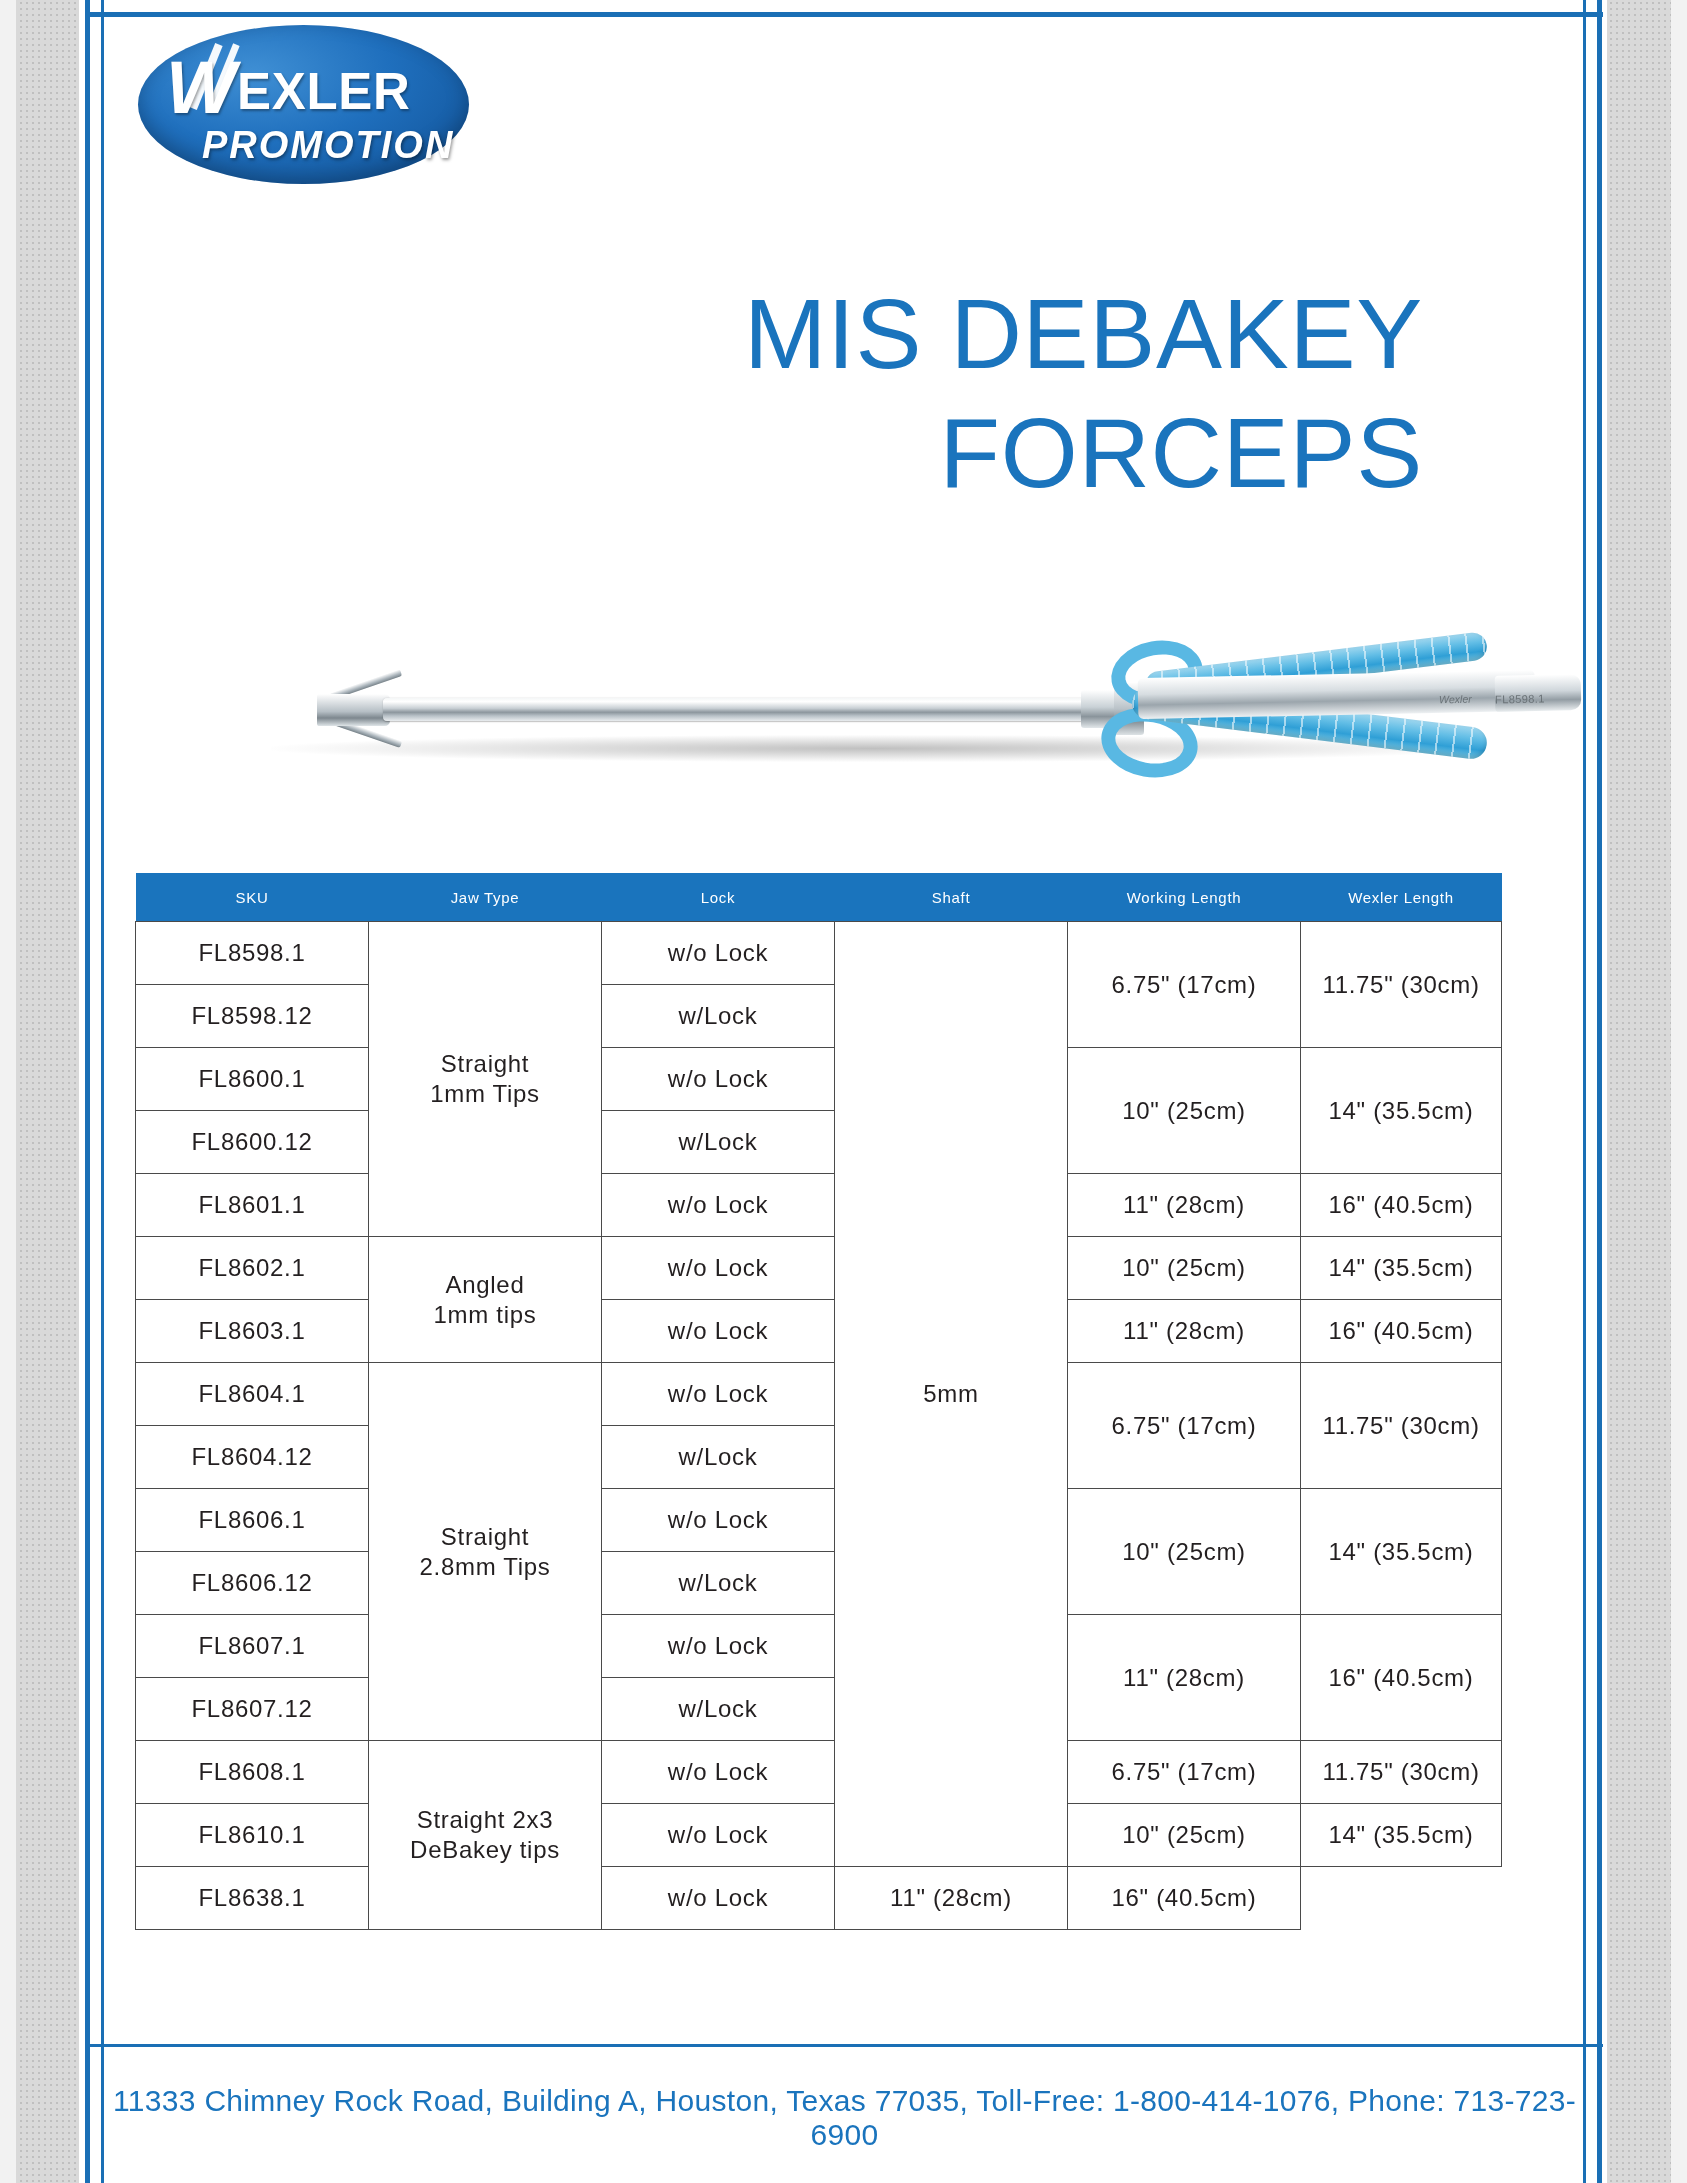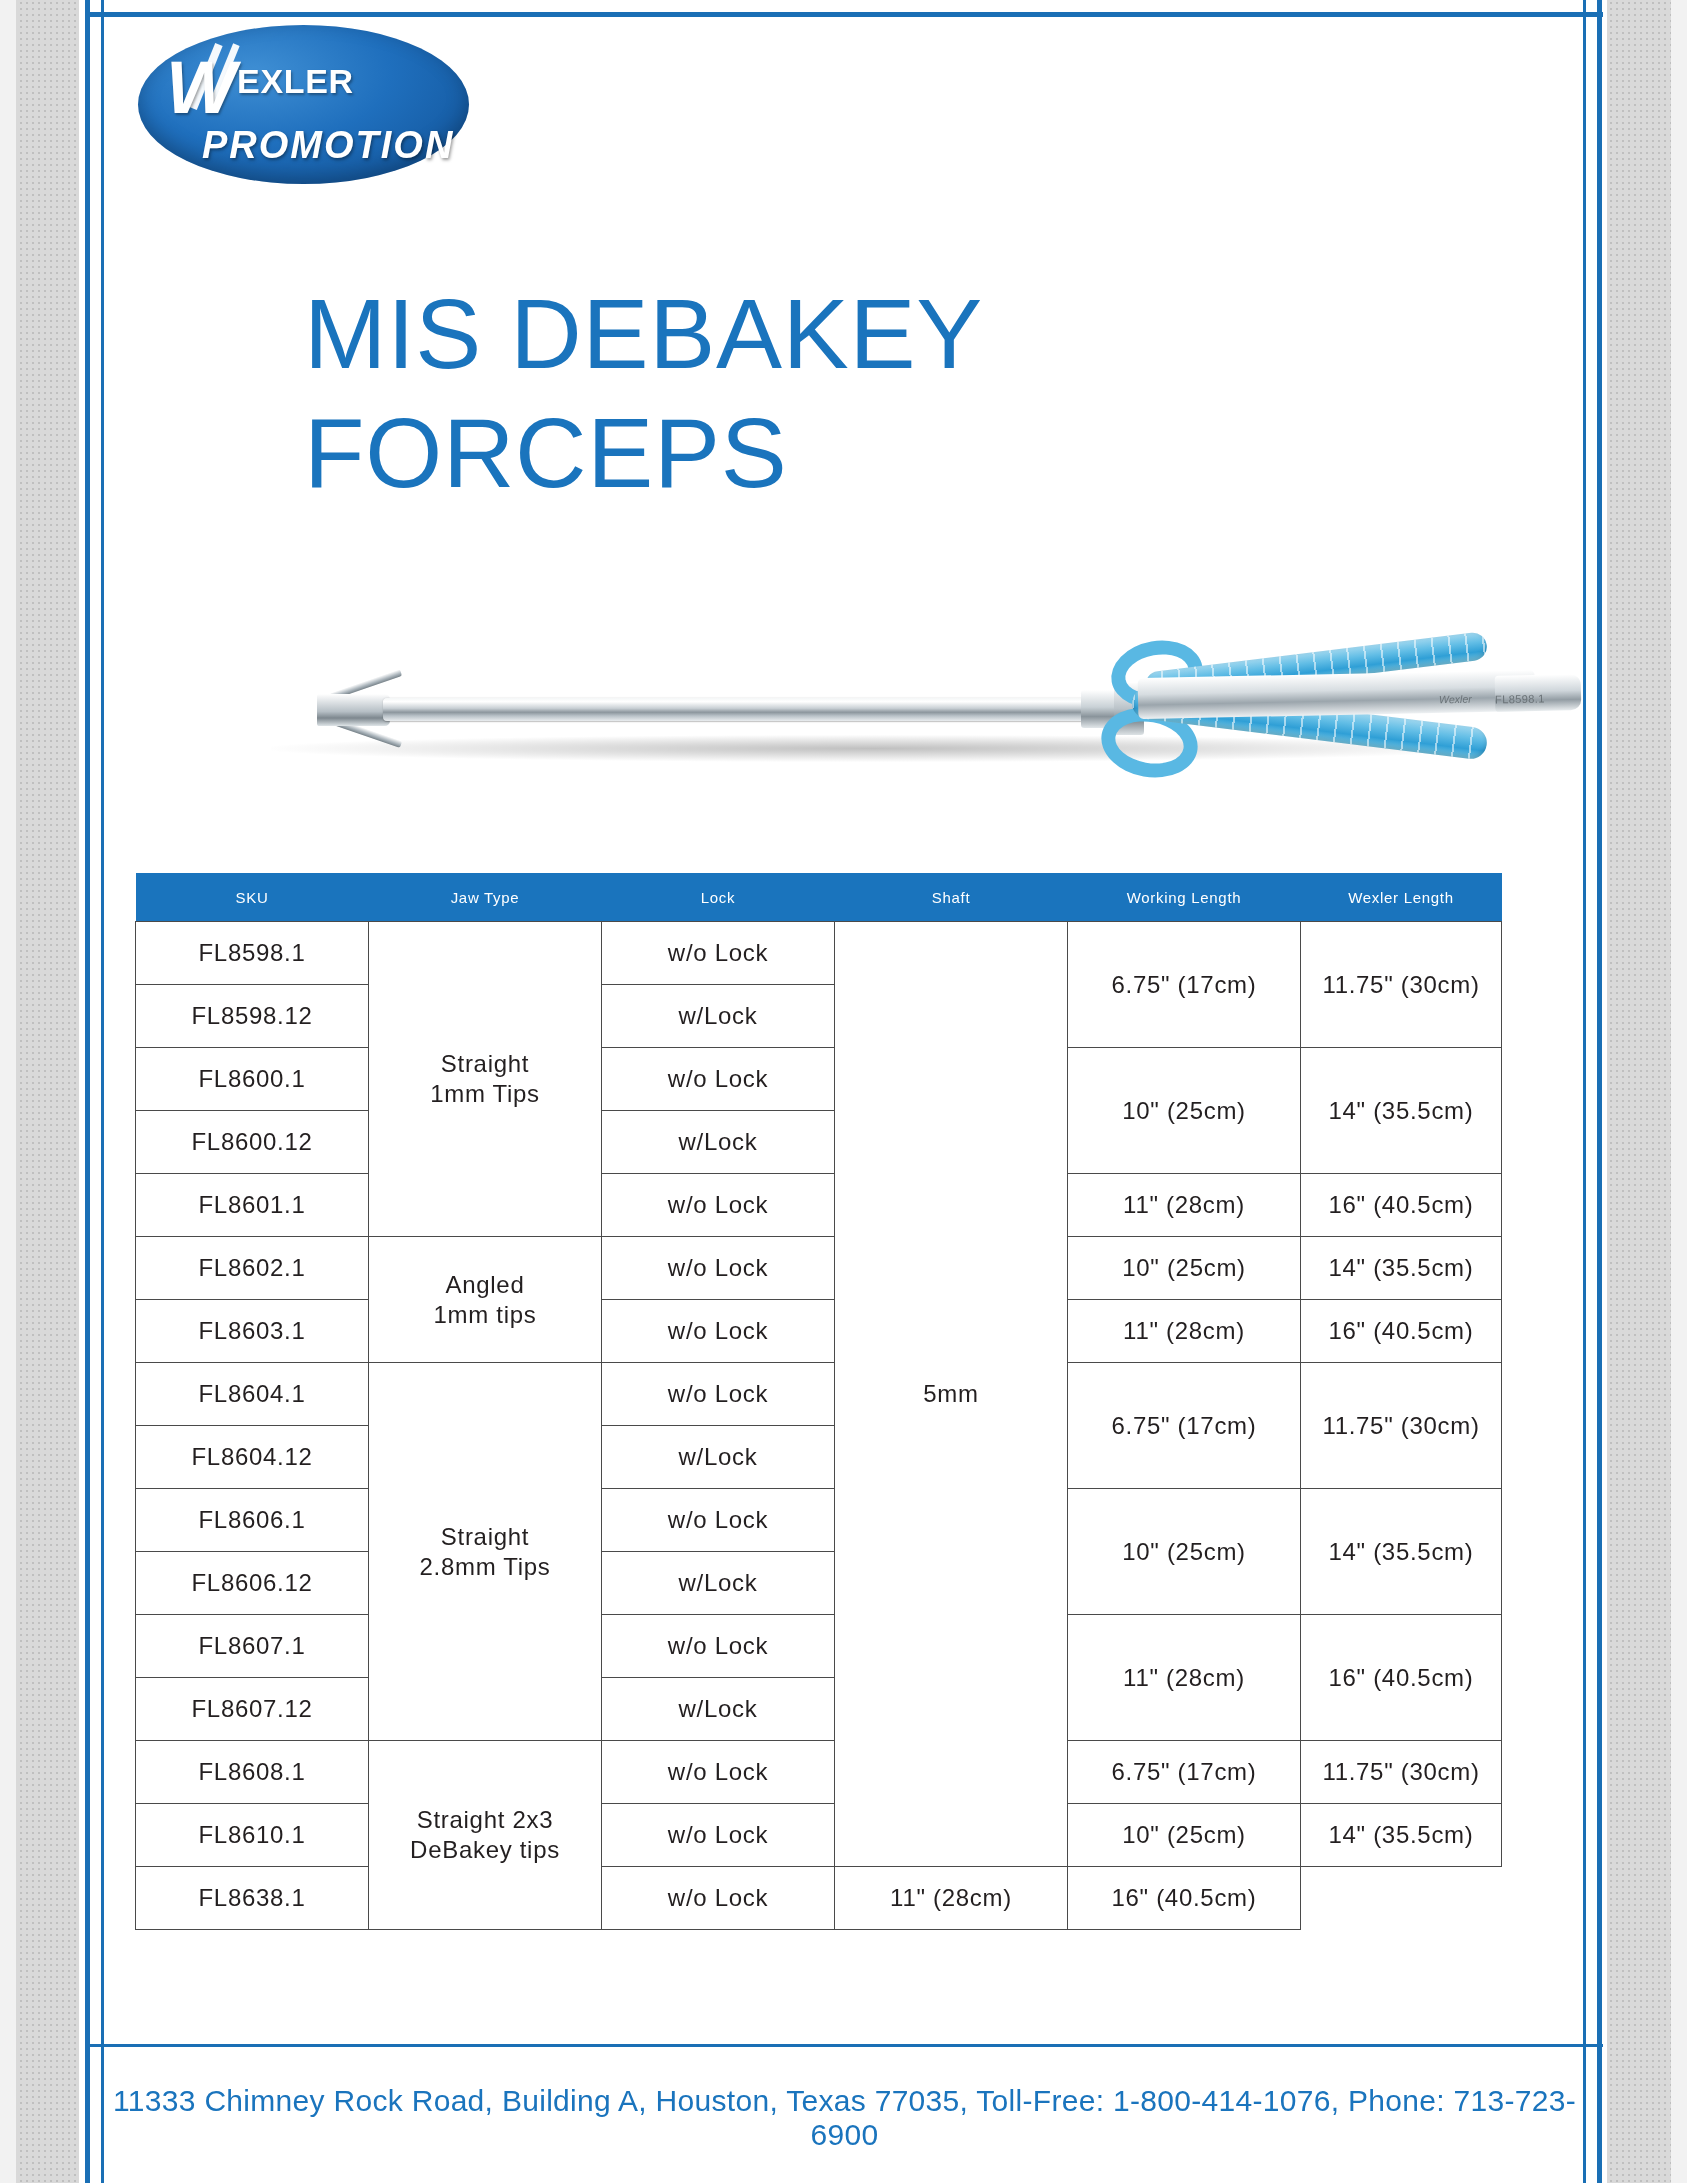--- a/index.html
+++ b/index.html
@@ -86,21 +86,21 @@
     font-style: italic;
     color: #ffffff;
     letter-spacing: -2.6px;
     text-shadow: 1.3px 2px 2.6px rgba(0,0,0,0.35);
     font-family: "Liberation Sans", sans-serif;
   }
   .logo-wexler {
     position: absolute;
     left: 99px;
     top: 37px;
-    font-size: 34px;
+    font-size: 51px;
     font-weight: bold;
     color: #ffffff;
     letter-spacing: 0.7px;
     text-shadow: 1.3px 2px 2.6px rgba(0,0,0,0.35);
   }
   .logo-promo {
     position: absolute;
     left: 64px;
     top: 99px;
     font-size: 38px;
@@ -113,24 +113,24 @@
   .logo-slash {
     position: absolute;
     background: #ffffff;
     transform: rotate(22deg);
     opacity: .95;
   }
 
   
   .title {
     position: absolute;
-    left: 198px;
+    left: 192px;
     top: 218px;
     width: 1125px;
-    text-align: left;
+    text-align: right;
     color: #1a74bd;
     font-size: 99px;
     line-height: 1.0;
     font-weight: normal;
     letter-spacing: 0.7px;
   }
   .title .l2 { display: block; margin-top: 20px; }
 
   
   .product {

